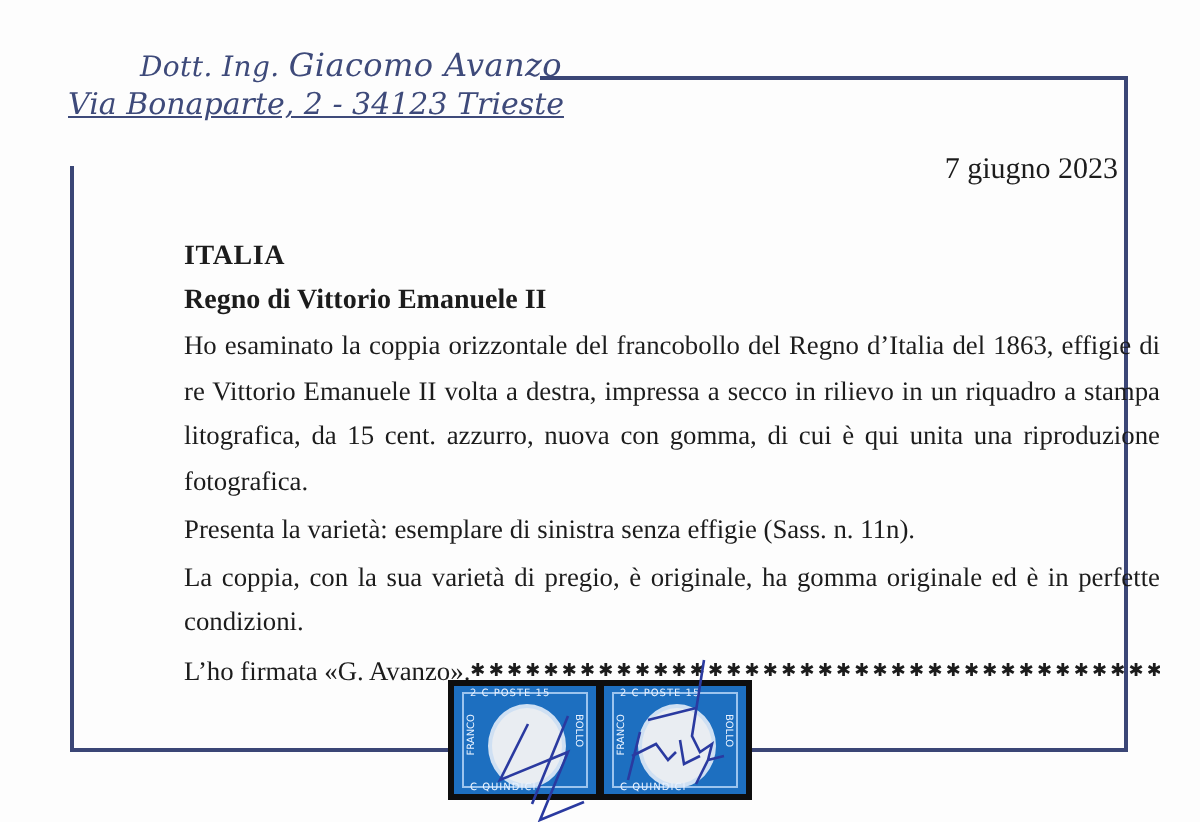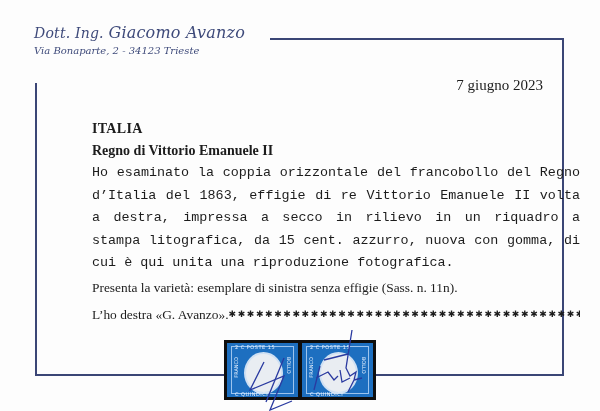--- a/index.html
+++ b/index.html
@@ -1,32 +1,32 @@
 <!DOCTYPE html>
 <html><head>
   <meta charset="utf-8">
   <style>
     html, body { margin:0; padding:0; }
     body { width:600px; height:411px; background:#fdfdfd; position:relative; overflow:hidden;
            font-family:"Liberation Serif","DejaVu Serif",serif; color:#1c1c1c; }
     .letterhead { position:absolute; left:34px; top:24px; font-family:"DejaVu Serif","Liberation Serif",serif;
                   font-style:italic; color:#3e4a7a; line-height:18px; }
-    .lh-line1 { font-size:14px; letter-spacing:0.2px; }
+    .lh-line1 { font-size:14px; letter-spacing:0.2px;margin-left:36px; }
     .lh-line1 .name { font-size:16px; }
-    .lh-line2 { font-size:10px; }
+    .lh-line2 { font-size:15px;text-decoration:underline; }
     .frame-top { position:absolute; left:270px; top:38px; width:294px; height:2px; background:#3b4676; }
     .frame-right { position:absolute; left:562px; top:38px; width:2px; height:338px; background:#3b4676; }
     .frame-bottom { position:absolute; left:35px; top:374px; width:529px; height:2px; background:#3b4676; }
     .frame-left { position:absolute; left:35px; top:83px; width:2px; height:293px; background:#3b4676; }
-    .date { position:absolute; right:57px; top:77px; font-size:15px;text-align:center; }
+    .date { position:absolute; right:41px; top:77px; font-size:15px;text-align:center; }
     .content { position:absolute; left:56px; top:118px; width:488px; font-size:13.4px; line-height:22px;margin-left:36px; }
     .h1 { font-weight:bold; font-size:14px; letter-spacing:0.3px; }
     .h2 { font-weight:bold; font-size:14px;font-family:Liberation Serif, serif; }
     .para { margin:0; text-align:justify; }
-    .p1 { line-height:22.5px;font-family:Liberation Mono, monospace; }
+    .p1 { line-height:22.5px; }
     .gap { height:2px; }
     .sigline { white-space:nowrap; overflow:hidden; }
     .stars { letter-spacing:1.6px; font-size:9px; vertical-align:2px; }
     .stamp-mount { position:absolute; left:224px; top:340px; width:152px; height:60px; background:#0e0e0e; }
     .stamp { position:absolute; top:3px; width:71px; height:54px; background:#1d6fc0; overflow:hidden; }
     .stamp.left { left:3px; } .stamp.right { left:78px; }
     .stamp .inner { position:absolute; left:4px; top:3px; right:4px; bottom:3px; border:1px solid #9cc4ee; }
     .stamp .oval { position:absolute; left:17px; top:9px; width:35px; height:38px; border-radius:50%;
                    background:#e9edf2; border:2px solid #cfe0f3; }
     .stamp .top-t { position:absolute; top:1px; left:8px; font-size:5px; color:#e8f2ff; font-family:"DejaVu Sans",sans-serif; letter-spacing:0.5px; }
@@ -53,23 +53,24 @@
 
 <div class="date">7 giugno 2023</div>
 
 <div class="content">
   <div class="h1">ITALIA</div>
   <div class="h2">Regno di Vittorio Emanuele II</div>
   <p class="para p1">Ho esaminato la coppia orizzontale del francobollo del Regno d’Italia del 1863, effigie di re Vittorio Emanuele II volta a destra, impressa a secco in rilievo in un riquadro a stampa litografica, da 15 cent. azzurro, nuova con gomma, di cui è qui unita una riproduzione fotografica.</p>
   <div class="gap"></div>
   <p class="para">Presenta la varietà: esemplare di sinistra senza effigie (Sass. n. 11n).</p>
   <div class="gap"></div>
+  <p class="para">La coppia, con la sua varietà di pregio, è originale, ha gomma originale ed è in perfette condizioni.</p>
   <div class="gap"></div>
   <div class="sigline">
-    <span>L’ho destra «G. Avanzo».</span><span class="stars">✱✱✱✱✱✱✱✱✱✱✱✱✱✱✱✱✱✱✱✱✱✱✱✱✱✱✱✱✱✱✱✱✱✱✱✱✱✱✱✱✱✱✱✱✱✱✱✱✱✱</span>
+    <span>L’ho firmata «G. Avanzo».</span><span class="stars">✱✱✱✱✱✱✱✱✱✱✱✱✱✱✱✱✱✱✱✱✱✱✱✱✱✱✱✱✱✱✱✱✱✱✱✱✱✱✱✱✱✱✱✱✱✱✱✱✱✱</span>
   </div>
 </div>
 
 <div class="stamp-mount">
   <div class="stamp left">
     <div class="inner"></div>
     <div class="top-t">2 C POSTE 15</div>
     <div class="side-l">FRANCO</div>
     <div class="side-r">BOLLO</div>
     <div class="oval"></div>

